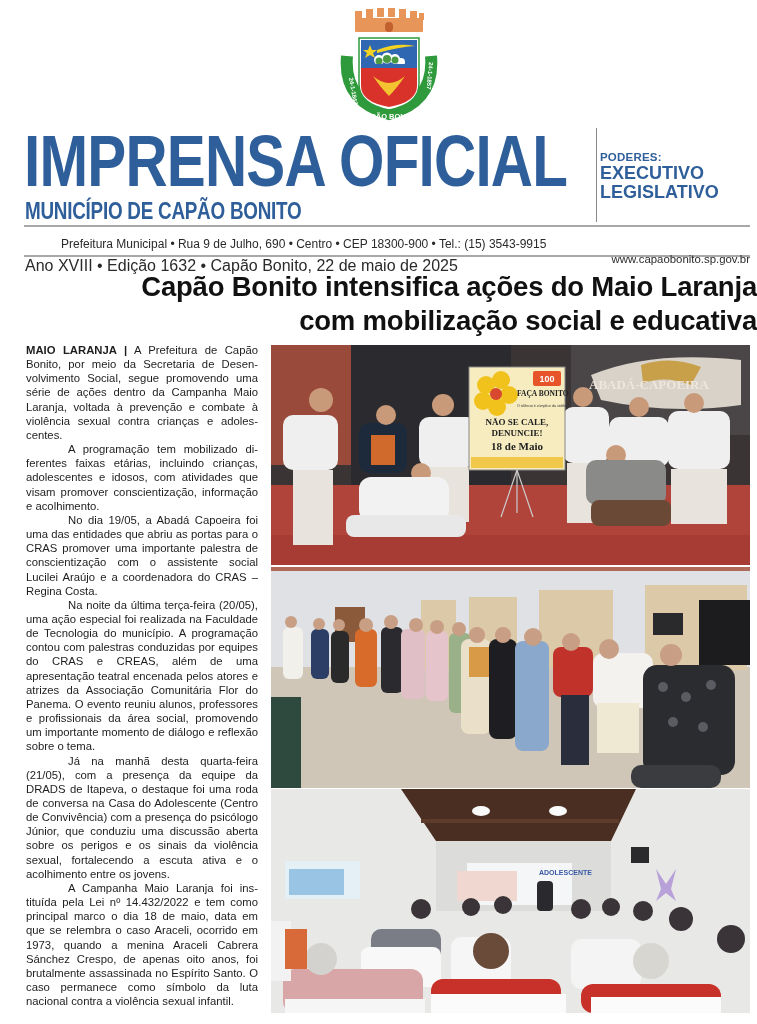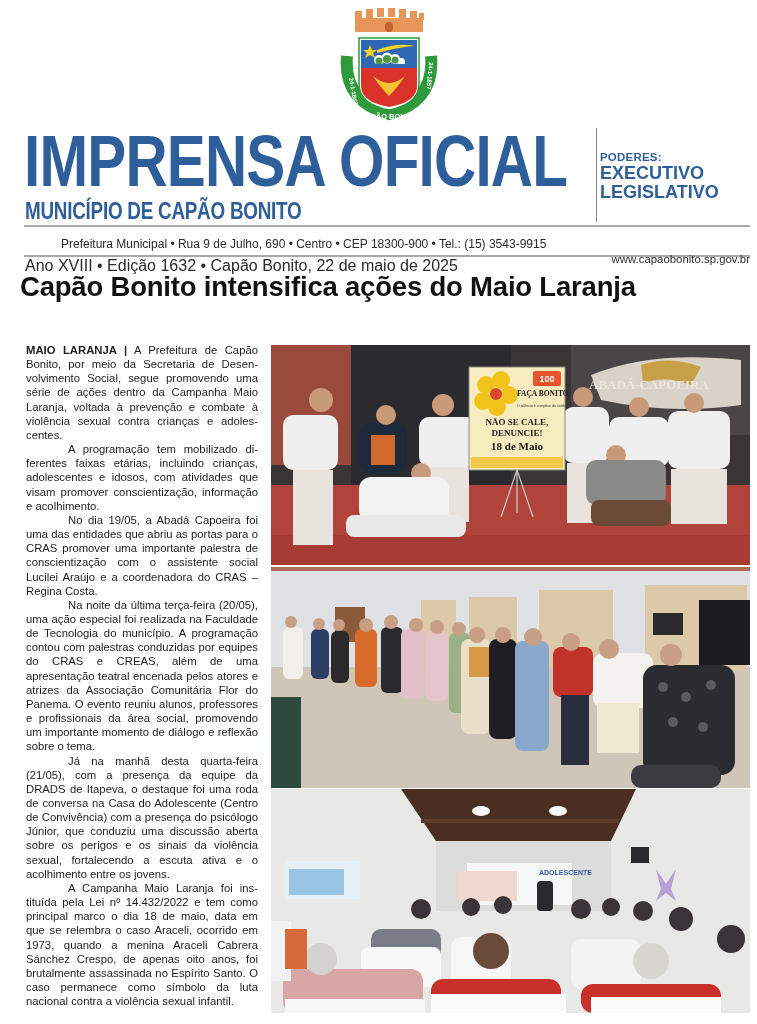--- a/index.html
+++ b/index.html
@@ -18,21 +18,21 @@
 
   .hrule { position: absolute; left: 24px; width: 726px; height: 2px; background: #a8a8a8; }
   .hrule.r1 { top: 225px; }
   .hrule.r2 { top: 255px; }
 
   .addr { position: absolute; left: 25px; top: 237px; font-size: 12px; line-height: 14px; color: #2a2a2a; white-space: nowrap; margin-left: 36px; }
   .edition { position: absolute; left: 25px; top: 259px; font-size: 16px; line-height: 14px; color: #2a2a2a; white-space: nowrap; }
   .site { position: absolute; right: 7px; top: 252px; font-size: 11.4px; line-height: 14px; color: #2a2a2a; white-space: nowrap; }
 
   
-  .headline { position: absolute; left: 20px; top: 270px; width: 737px; text-align: left; font-weight: 700; font-size: 27.5px; line-height: 34px; color: #111; letter-spacing: -0.2px; }
+  .headline { position: absolute; left: 20px; top: 270px; width: 737px; text-align: right; font-weight: 700; font-size: 27.5px; line-height: 34px; color: #111; letter-spacing: -0.2px; }
 
   
   .article { position: absolute; left: 26px; top: 343px; width: 232px; font-size: 11.3px; line-height: 14.15px; color: #1d1d1d; text-align: justify; hyphens: manual; }
   .article p { margin: 0; }
   .article p.indent { text-indent: 42px; }
   .article .kicker { font-weight: 700; }
 
   
   .photo { position: absolute; left: 271px; width: 479px; overflow: hidden; }
   .photo svg { display: block; width: 100%; height: 100%; }
@@ -98,20 +98,21 @@
 </div>
 
 <div class="hrule r1"></div>
 <div class="addr">Prefeitura Municipal • Rua 9 de Julho, 690 • Centro • CEP 18300-900 • Tel.: (15) 3543-9915</div>
 <div class="hrule r2"></div>
 <div class="edition">Ano XVIII • Edição 1632 • Capão Bonito, 22 de maio de 2025</div>
 <div class="site">www.capaobonito.sp.gov.br</div>
 
 <h1 class="headline" style="margin:0;">
   <span>Capão Bonito intensifica ações do Maio Laranja</span><br>
+  <span>com mobilização social e educativa</span>
 </h1>
 
 <div class="article">
   <p><span class="kicker">MAIO LARANJA |</span><span> A Prefeitura de Capão Bonito, por meio da Secretaria de Desen­volvimento Social, segue promovendo uma série de ações dentro da Campanha Maio Laranja, voltada à prevenção e combate à violência sexual contra crianças e adoles­centes.</span></p>
   <p class="indent">A programação tem mobilizado di­ferentes faixas etárias, incluindo crianças, adolescentes e idosos, com atividades que visam promover conscientização, informa­ção e acolhimento.</p>
   <p class="indent">No dia 19/05, a Abadá Capoeira foi uma das entidades que abriu as portas para o CRAS promover uma importante palestra de conscientização com o assistente social Lucilei Araújo e a coordenadora do CRAS – Regina Costa.</p>
   <p class="indent">Na noite da última terça-feira (20/05), uma ação especial foi realizada na Faculdade de Tecnologia do município. A programação contou com palestras con­duzidas por equipes do CRAS e CREAS, além de uma apresentação teatral encena­da pelos atores e atrizes da Associação Co­munitária Flor do Panema. O evento reuniu alunos, professores e profissionais da área social, promovendo um importante momen­to de diálogo e reflexão sobre o tema.</p>
   <p class="indent">Já na manhã desta quarta-fei­ra (21/05), com a presença da equipe da DRADS de Itapeva, o destaque foi uma roda de conversa na Casa do Adolescente (Centro de Convivência) com a presença do psicólogo Júnior, que conduziu uma discus­são aberta sobre os perigos e os sinais da violência sexual, fortalecendo a escuta ativa e o acolhimento entre os jovens.</p>
   <p class="indent">A Campanha Maio Laranja foi ins­tituída pela Lei nº 14.432/2022 e tem como principal marco o dia 18 de maio, data em que se relembra o caso Araceli, ocorrido em 1973, quando a menina Araceli Cabrera Sánchez Crespo, de apenas oito anos, foi brutalmente assassinada no Espírito Santo. O caso permanece como símbolo da luta nacional contra a violência sexual infantil.</p>
 </div>

